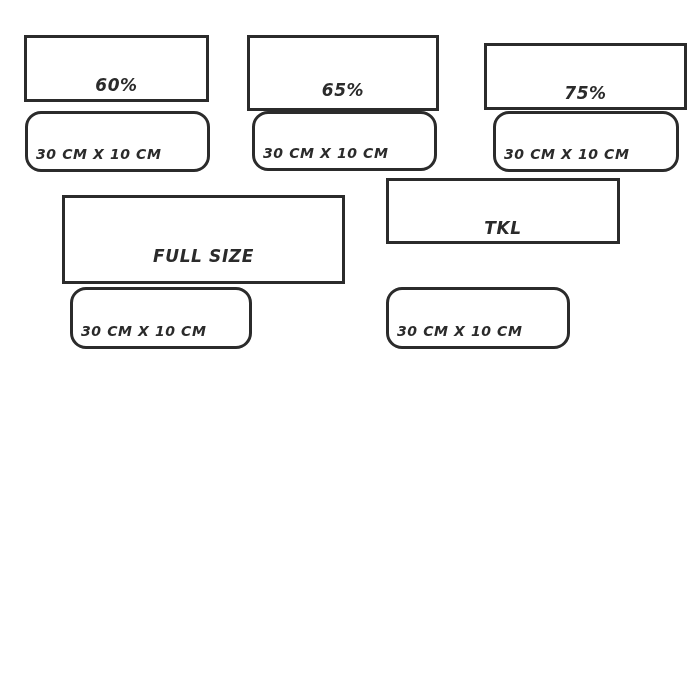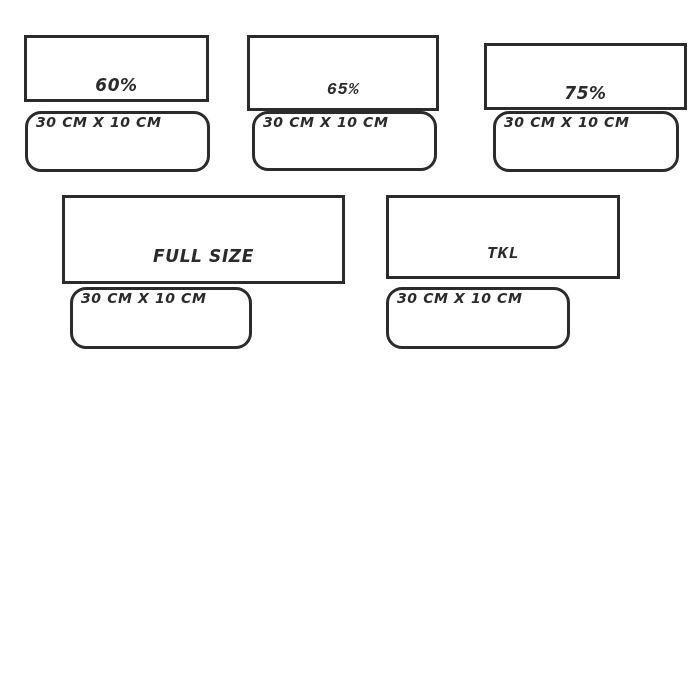--- a/index.html
+++ b/index.html
@@ -24,45 +24,45 @@
     align-items: center;
     justify-content: center;
   }
   .dim-box {
     position: absolute;
     box-sizing: border-box;
     border: 3.5px solid #2b2b2b;
     border-radius: 16px;
     background: #ffffff;
     display: flex;
-    align-items: flex-start;
+    align-items: flex-end;
     justify-content: flex-start;
     padding: 0 0 7px 8px;
   }
   .lbl {
     color: #2b2b2b;
     font-weight: bold;
     font-style: italic;
     letter-spacing: 0.6px;
     white-space: nowrap;
   }
   .size-lbl { font-size: 17px; margin-top: 33px; }
   .dim-lbl  { font-size: 14px; }
 
   
   #box-60   { left: 24px;  top: 35px;  width: 185px; height: 67px; }
   #dim-60   { left: 25px;  top: 111px; width: 185px; height: 61px; }
-  #box-65   { left: 247px; top: 35px;  width: 192px; height: 76px; font-family: Liberation Mono, monospace; }
+  #box-65   { left: 247px; top: 35px;  width: 192px; height: 76px; }
   #dim-65   { left: 252px; top: 111px; width: 185px; height: 60px; }
   #box-75   { left: 484px; top: 43px;  width: 203px; height: 67px; }
   #dim-75   { left: 493px; top: 111px; width: 186px; height: 61px; }
   
   #box-full { left: 62px;  top: 195px; width: 283px; height: 89px; }
   #dim-full { left: 70px;  top: 287px; width: 182px; height: 62px; }
-  #box-tkl  { left: 386px; top: 195px; width: 234px; height: 84px; font-family: Liberation Mono, monospace; }
+  #box-tkl  { left: 386px; top: 178px; width: 234px; height: 66px; }
   #dim-tkl  { left: 386px; top: 287px; width: 184px; height: 62px; }
 </style>
 </head>
 <body>
 
 <div id="canvas">
 
   <div id="box-60" class="size-box">
     <span class="lbl size-lbl">60%</span>
   </div>

